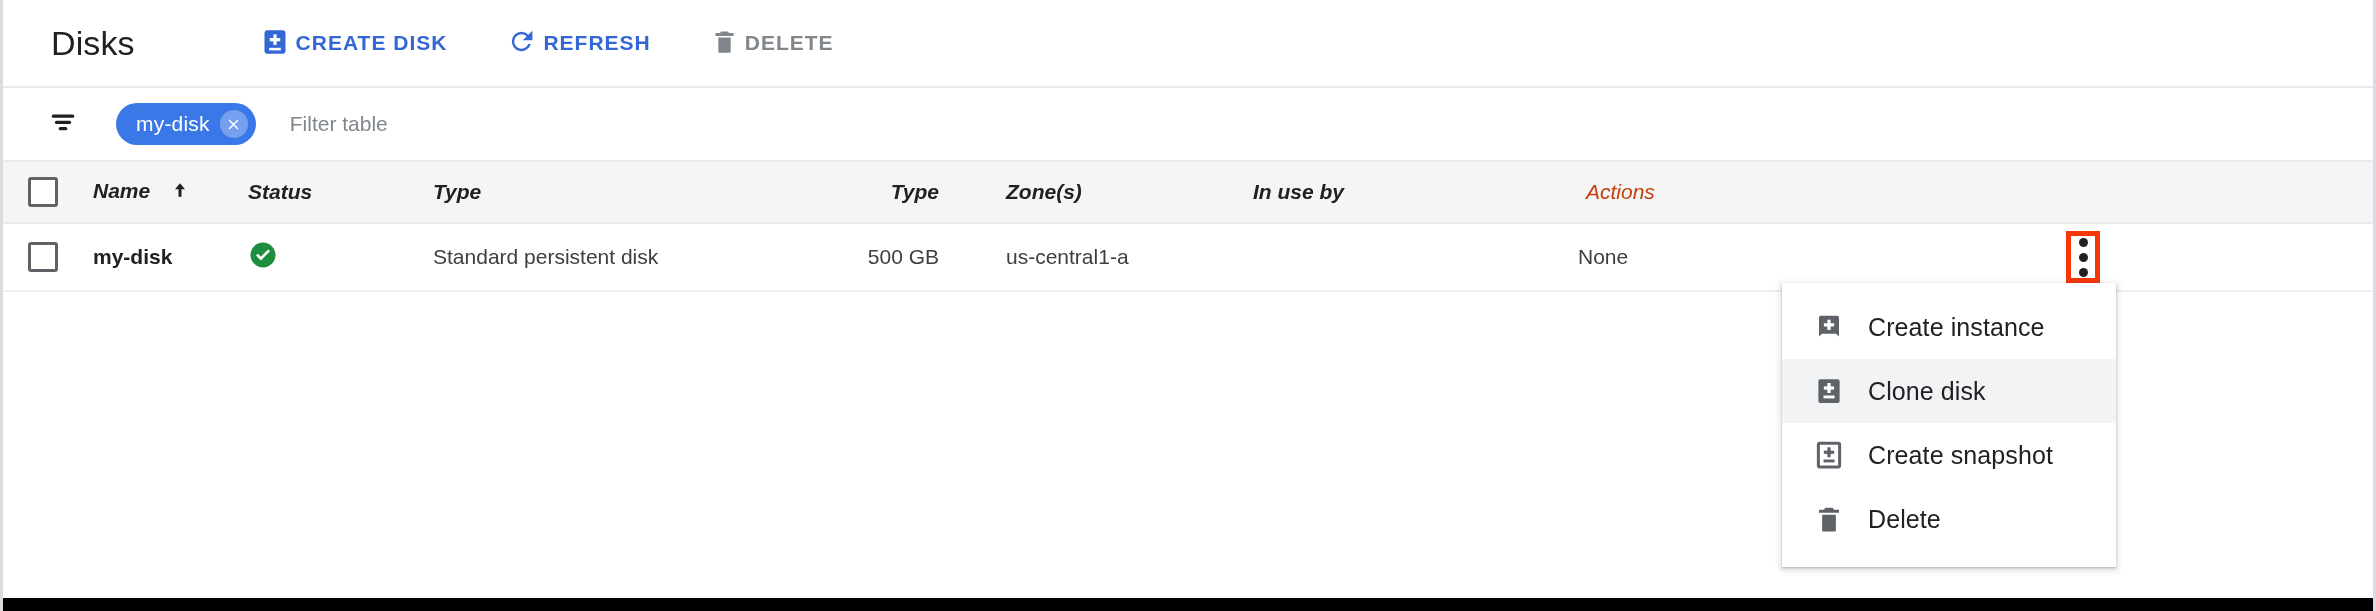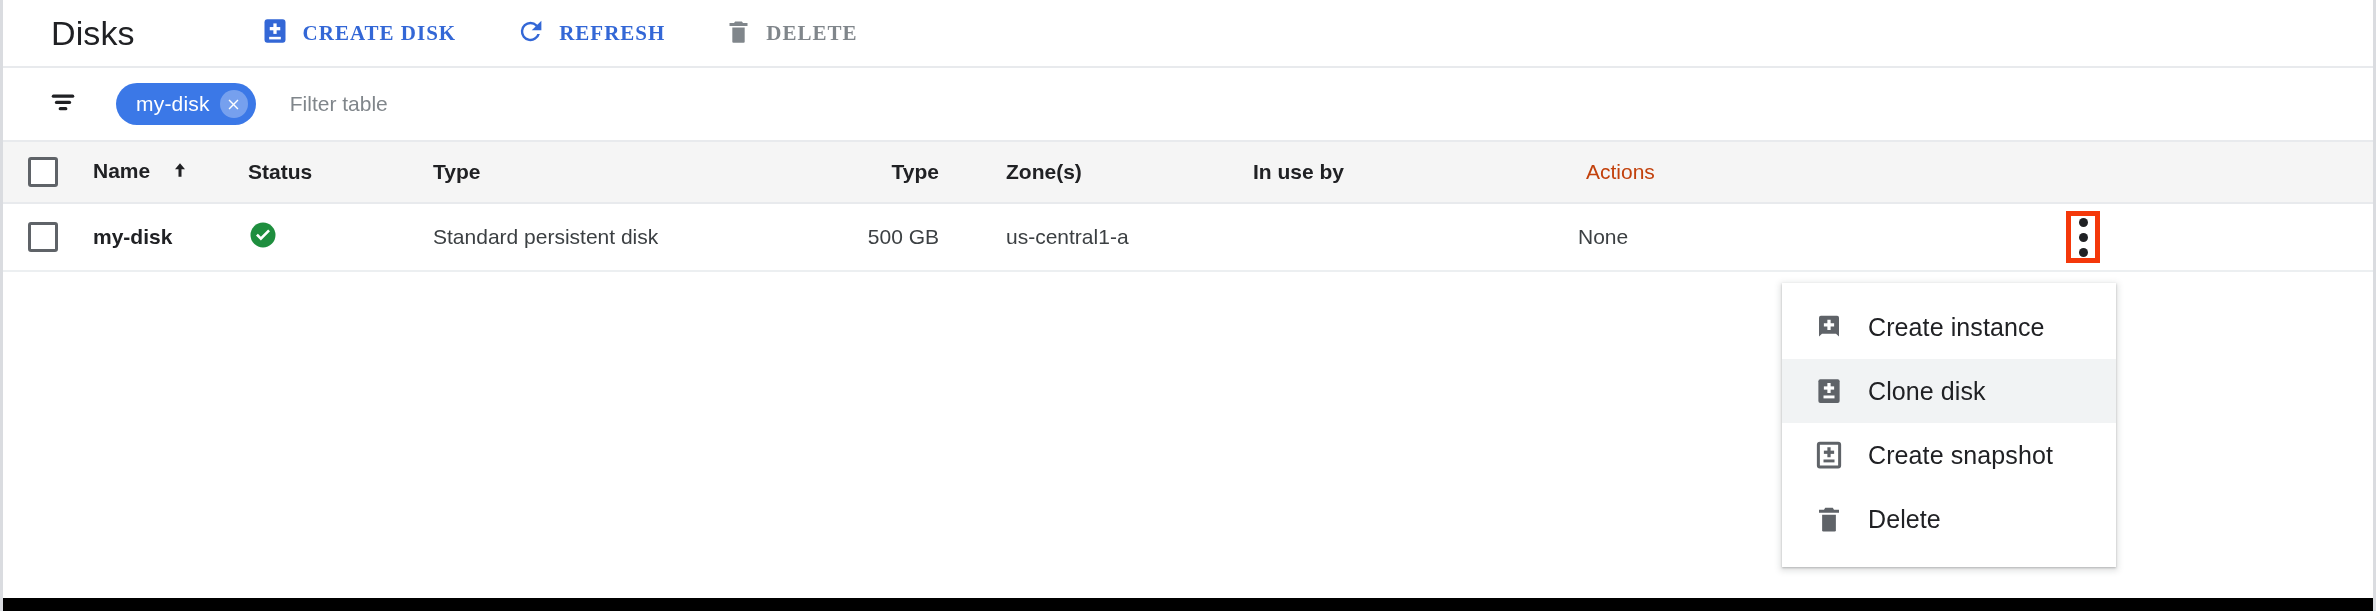--- a/index.html
+++ b/index.html
@@ -17,47 +17,46 @@
     height: 611px;
     background: #ffffff;
     border-left: 3px solid #dadce0;
     border-right: 3px solid #dadce0;
     overflow: hidden;
   }
 
   
   .toolbar {
     position: relative;
-    height: 68px;
+    height: 88px;
     display: flex;
     align-items: center;
     background: #ffffff;
     border-bottom: 2px solid #e8eaed;
     padding-left: 48px;
   }
   .page-title {
     font-size: 34px;
     color: #202124;
     font-weight: 400;
     letter-spacing: 0.1px;
     margin-right: 110px;
     white-space: nowrap;
   }
   .tb-btn {
     display: flex;
     align-items: center;
-    gap: 14px;
+    gap: 7px;
     height: 56px;
     padding: 0 16px;
     border: none;
     background: transparent;
     cursor: pointer;
     margin-right: 28px;
     white-space: nowrap;
-    font-family: Liberation Serif, serif;
   }
   .tb-btn .tb-label {
     font-size: 21px;
     font-weight: 700;
     letter-spacing: 1.0px;
     text-transform: uppercase;
   }
   .tb-btn.primary .tb-label { color: #3367d6; }
   .tb-btn.disabled { cursor: default; }
   .tb-btn.disabled .tb-label { color: #80868b; }
@@ -112,20 +111,21 @@
   .filter-input::placeholder { color: #80868b; opacity: 1; }
 
   
   .table { width: 100%; position: relative; }
   .thead {
     display: flex;
     align-items: center;
     height: 62px;
     background: #f5f5f5;
     border-bottom: 2px solid #e8eaed;
+    font-style: italic;
   }
   .trow {
     display: flex;
     align-items: center;
     height: 68px;
     background: #ffffff;
     border-bottom: 2px solid #eceff1;
   }
   .cell {
     font-size: 21px;

